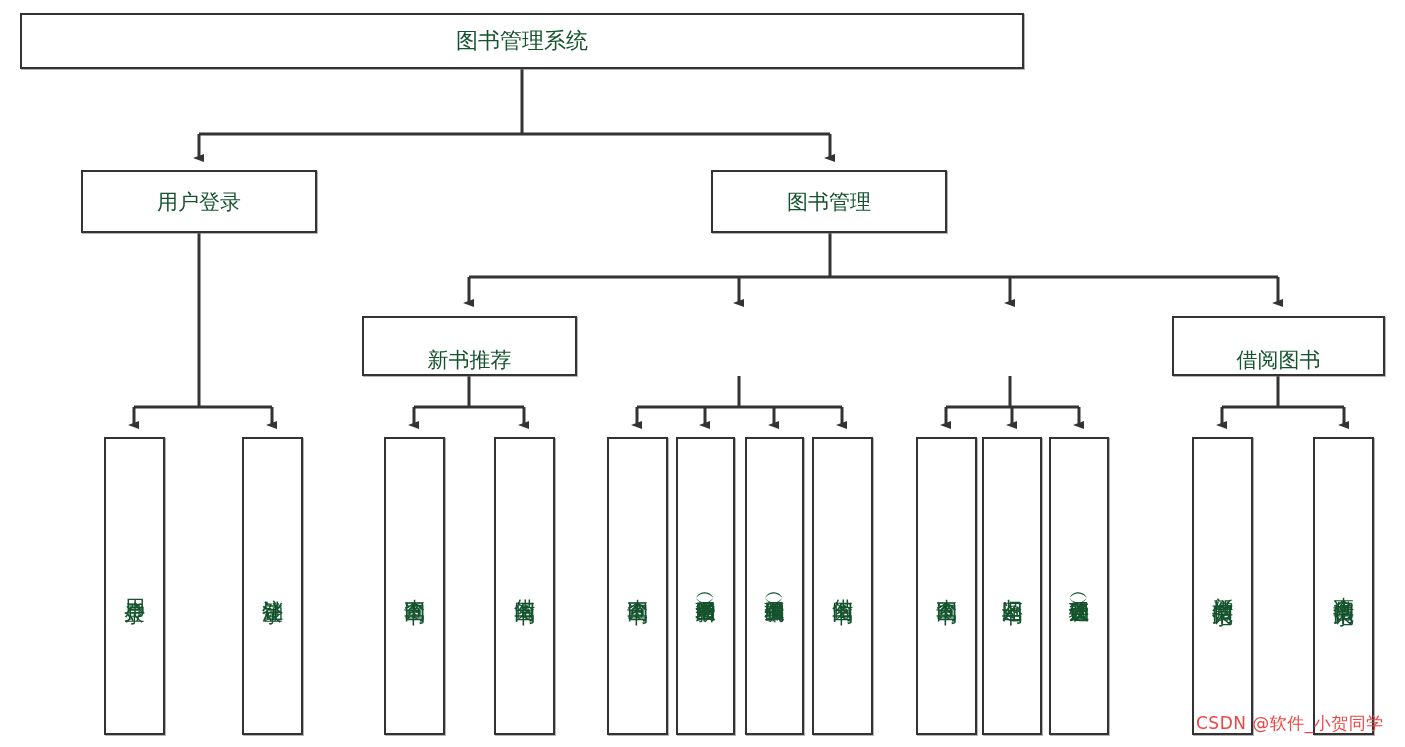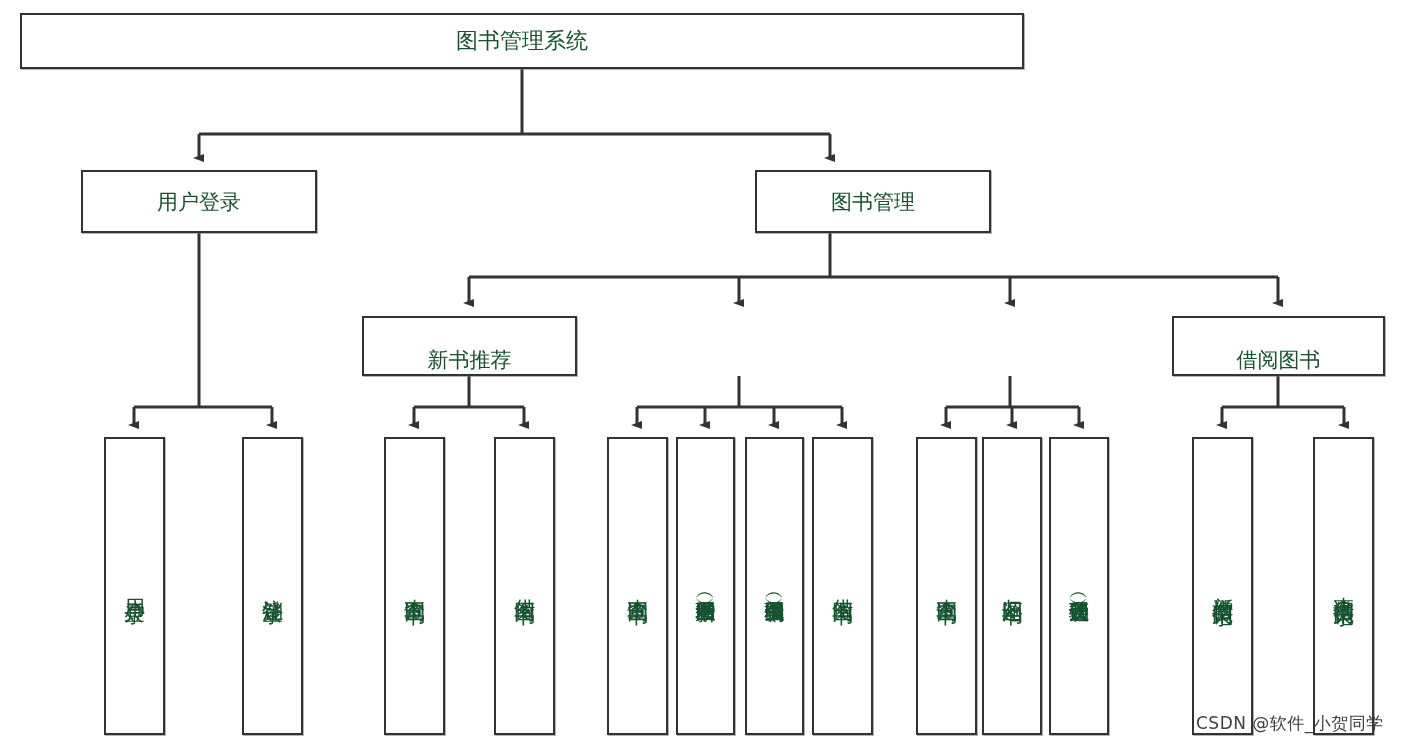--- a/index.html
+++ b/index.html
@@ -39,21 +39,21 @@
     letter-spacing:2px;
     white-space:nowrap;
     display:block;
   }
   .node.leaf.tight .vlabel{letter-spacing:0px;font-size:20px;}
 
   .watermark{
     position:absolute;
     left:1196px;top:712px;
     font-size:17px;
-    color:#404040;
+    color:#ef4444;
     letter-spacing:.5px;
     white-space:nowrap;
     z-index:3;
   }
 </style>
 </head>
 <body>
 
 <div id="canvas">
 
@@ -107,21 +107,21 @@
     </g>
   </svg>
 
   <div class="node root" style="left:20px;top:13px;width:1004px;height:56px;">
     <span>图书管理系统</span>
   </div>
 
   <div class="node lvl2" style="left:81px;top:170px;width:236px;height:63px;">
     <span>用户登录</span>
   </div>
-  <div class="node lvl2" style="left:711px;top:170px;width:236px;height:63px;margin-left:44px;">
+  <div class="node lvl2" style="left:711px;top:170px;width:236px;height:63px;">
     <span>图书管理</span>
   </div>
 
   <div class="node lvl3" style="left:362px;top:316px;width:215px;height:60px;">
     <span>新书推荐</span>
   </div>
   <div class="node lvl3" style="left:1172px;top:316px;width:213px;height:60px;">
     <span>借阅图书</span>
   </div>
 

